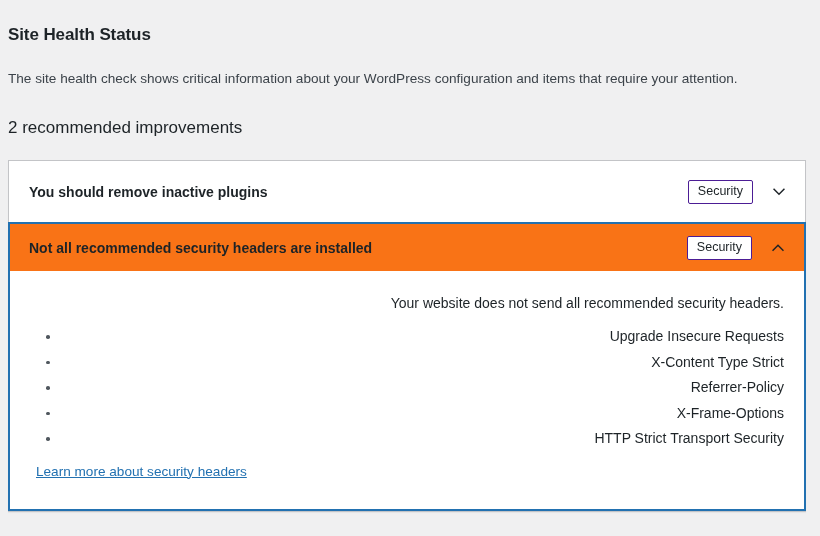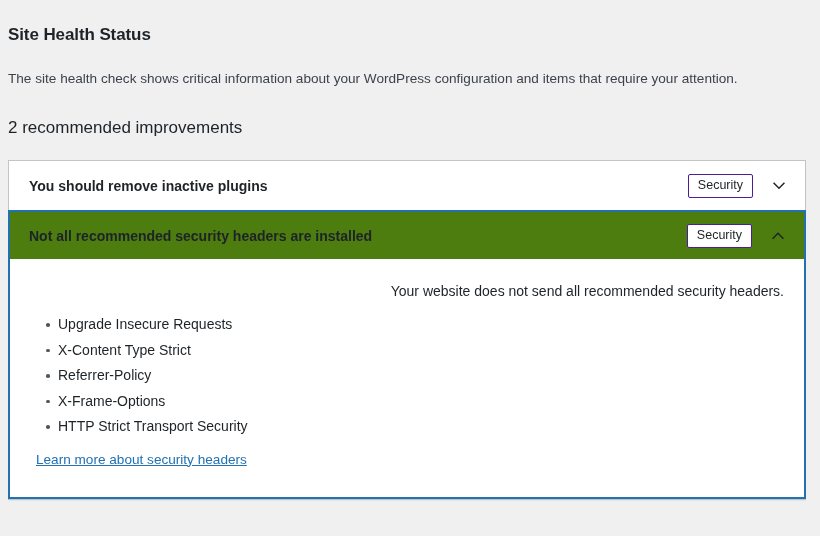--- a/index.html
+++ b/index.html
@@ -57,35 +57,35 @@
     border: 1px solid #c3c4c7;
     box-sizing: border-box;
     box-shadow: 0 1px 1px rgba(0,0,0,.04);
   }
 
   .acc-item { position: relative; }
 
   .acc-header {
     display: flex;
     align-items: center;
-    height: 49px;
+    height: 61px;
     padding: 0 12px 0 20px;
     box-sizing: border-box;
     background: #fff;
     cursor: pointer;
     position: relative;
   }
   .acc-item + .acc-item .acc-header { border-top: 1px solid #f0f0f1; }
 
   .acc-item.open {
     border: 2px solid #2271b1;
     margin: 0 -1px;
   }
   .acc-item.open .acc-header {
-    background: #4d7c0f;
+    background: #f97316;
     border-top: none;
     height: 47px;
     padding-left: 19px;
   }
 
   .acc-title {
     font-size: 14px;
     font-weight: bold;
     color: #1d2327;
     flex: 1 1 auto;
@@ -130,20 +130,21 @@
     margin: 0;
     padding-top: 10px;
     line-height: 20px;
     text-align: right;
   }
 
   .panel-list {
     list-style: none;
     margin: 0;
     padding: 14px 0 0 0;
+    text-align: right;
   }
   .panel-list li {
     font-size: 14px;
     color: #1d2327;
     line-height: 19px;
     padding: 0 0 6.5px 22px;
     position: relative;
   }
   .panel-list li::before {
     content: "";

